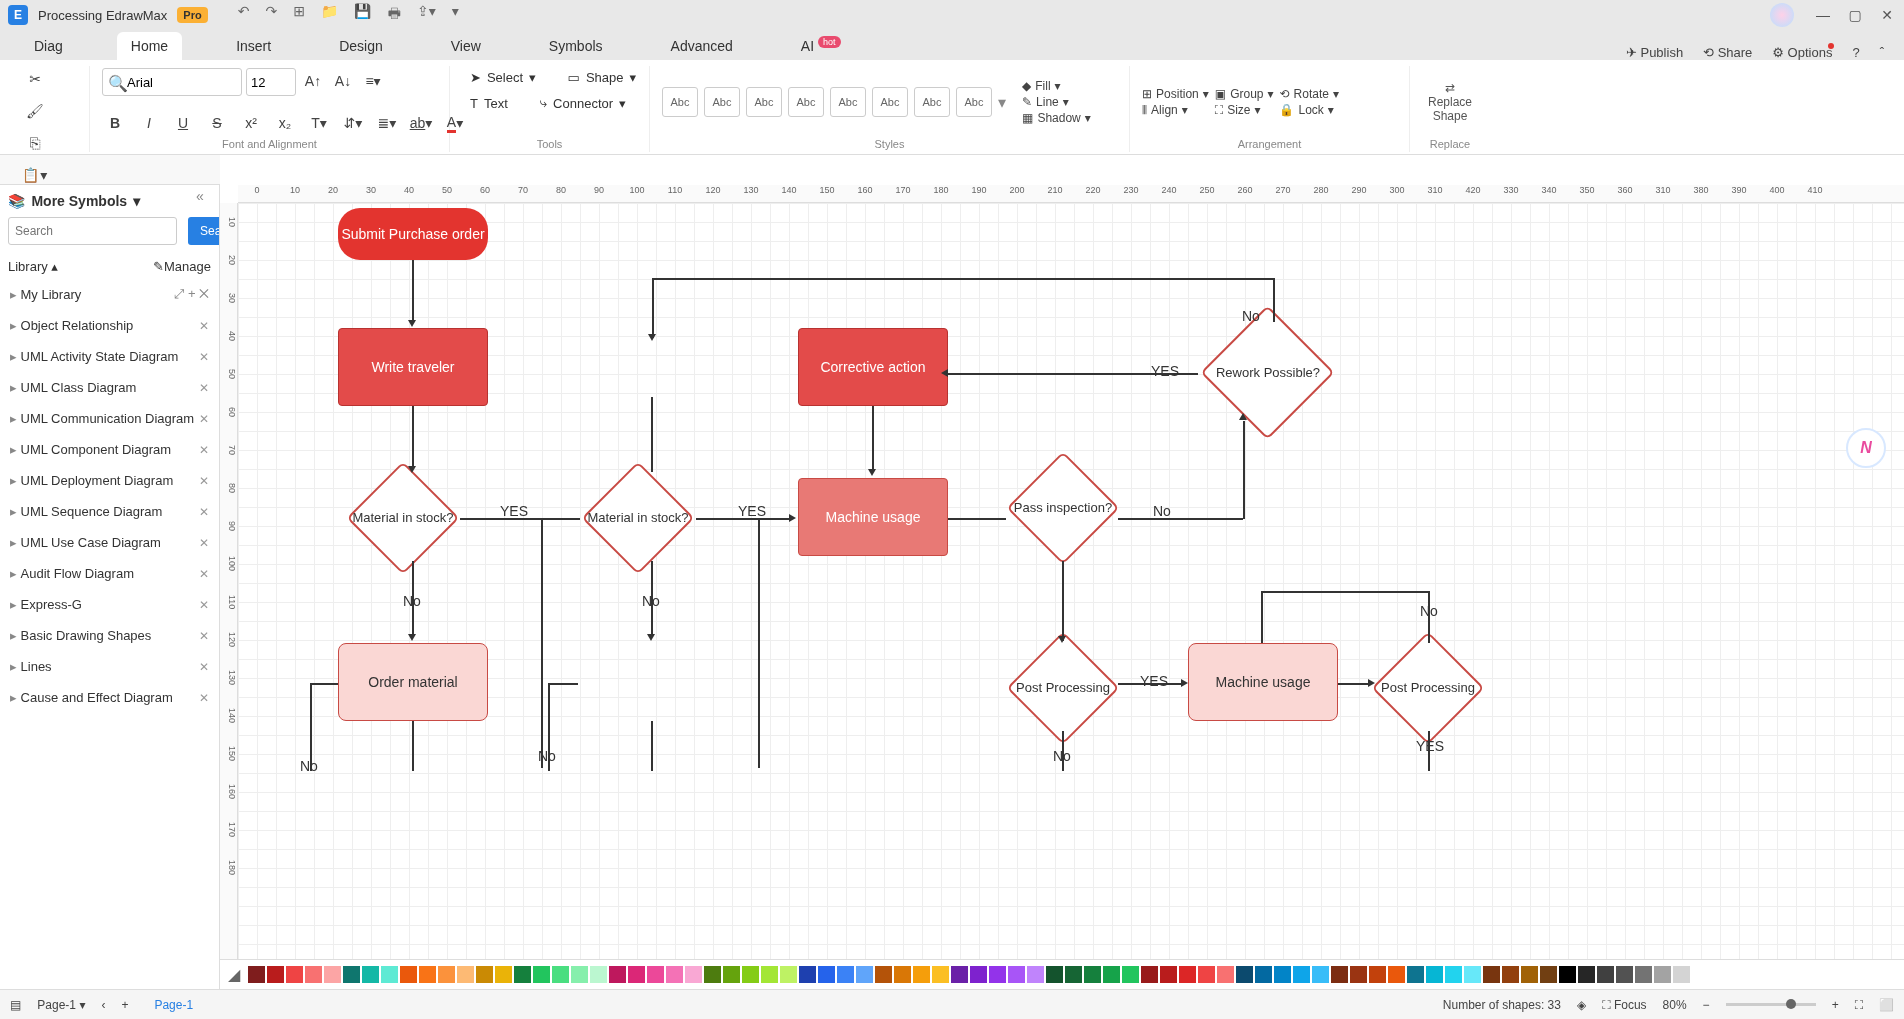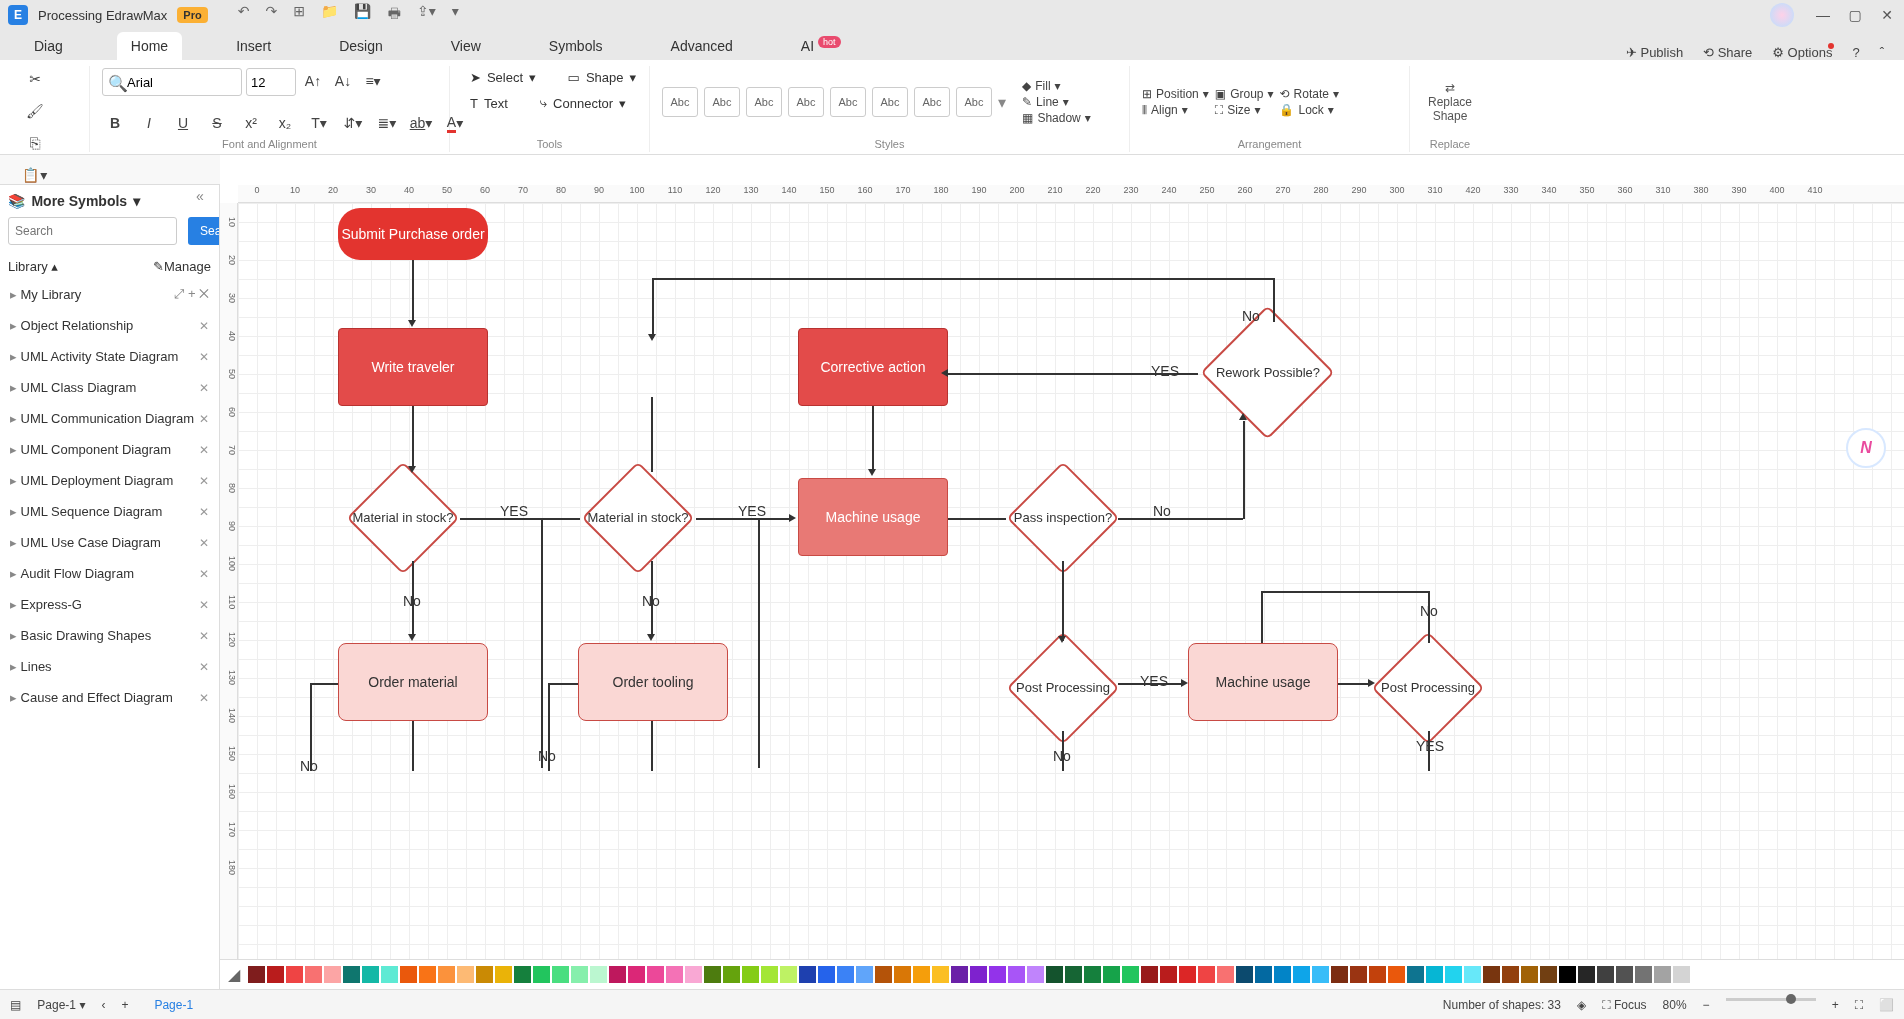--- a/index.html
+++ b/index.html
@@ -87,21 +87,21 @@
 .arrowhead.down { border-left:4px solid transparent; border-right:4px solid transparent; border-top:7px solid #333; }
 .arrowhead.right { border-top:4px solid transparent; border-bottom:4px solid transparent; border-left:7px solid #333; }
 .arrowhead.left { border-top:4px solid transparent; border-bottom:4px solid transparent; border-right:7px solid #333; }
 
 
 .colorbar { position:absolute; bottom:30px; left:220px; right:0; height:30px; background:#fff; border-top:1px solid #ddd; display:flex; align-items:center; padding:0 8px; gap:2px; }
 .colorbar .sw { width:17px; height:17px; }
 
 
 .statusbar { position:absolute; bottom:0; left:0; right:0; height:30px; background:#f5f5f5; border-top:1px solid #ddd; display:flex; align-items:center; padding:0 10px; font-size:12px; color:#444; gap:16px; }
-.statusbar .right { margin-left:auto; display:flex; align-items:flex-start; gap:16px; }
+.statusbar .right { margin-left:auto; display:flex; align-items:center; gap:16px; }
 .page-tab { color:#2780e3; padding:4px 10px; }
 .zoom-slider { width:90px; height:3px; background:#ccc; position:relative; }
 .zoom-slider .knob { width:10px; height:10px; background:#666; border-radius:50%; position:absolute; top:-4px; left:60px; }
 .collapse-btn { position:absolute; top:188px; left:196px; color:#888; font-size:14px; z-index:5; }
 .ai-fab { position:absolute; top:225px; right:18px; width:40px; height:40px; border-radius:50%; background:#fff; border:2px solid #d8e8ff; display:flex; align-items:center; justify-content:center; font-weight:bold; font-style:italic; color:#e94b9e; font-size:16px; }
 </style>
 </head>
 <body>
 
 <div class="titlebar">
@@ -406,27 +406,26 @@
 
     <div class="shape decision" style="left:110px; top:270px;">
         <div class="rot"></div>
         <span class="txt">Material in stock?</span>
       </div>
     <div class="shape decision" style="left:345px; top:270px;">
         <div class="rot"></div>
         <span class="txt">Material in stock?</span>
       </div>
     <div class="shape process-mid" style="left:560px; top:275px; width:150px; height:78px;">Machine usage</div>
-    <div class="shape decision" style="left:770px; top:270px;">
+    <div class="shape decision" style="left:770px; top:260px;">
         <div class="rot"></div>
         <span class="txt">Pass inspection?</span>
       </div>
 
     <div class="shape process-light" style="left:100px; top:440px; width:150px; height:78px;">Order material</div>
-    <div class="shape process-light" style="left:340px; top:440px; width:150px; height:78px;">Order tooling</div>
     <div class="shape decision" style="left:770px; top:440px;">
         <div class="rot"></div>
         <span class="txt">Post Processing</span>
       </div>
     <div class="shape process-light" style="left:950px; top:440px; width:150px; height:78px;">Machine usage</div>
     <div class="shape decision" style="left:1135px; top:440px;">
         <div class="rot"></div>
         <span class="txt">Post Processing</span>
       </div>
 

